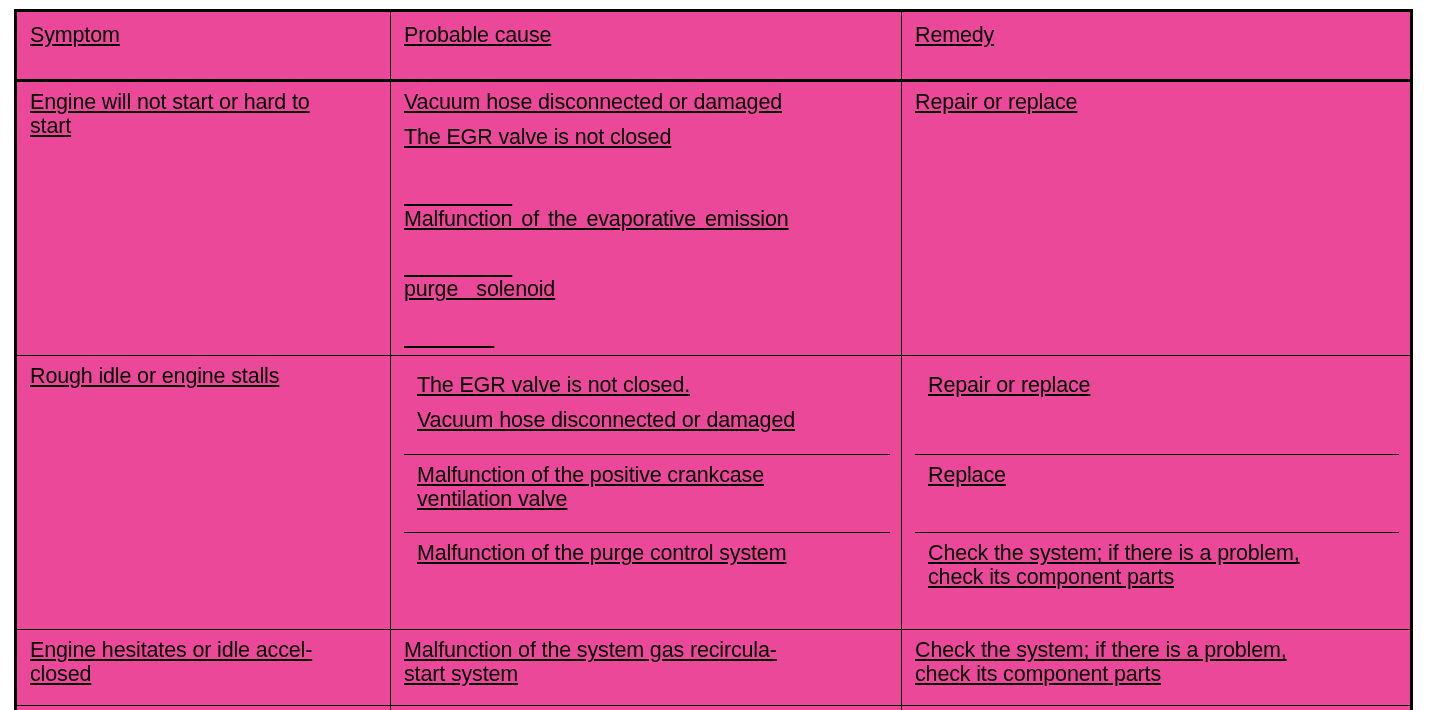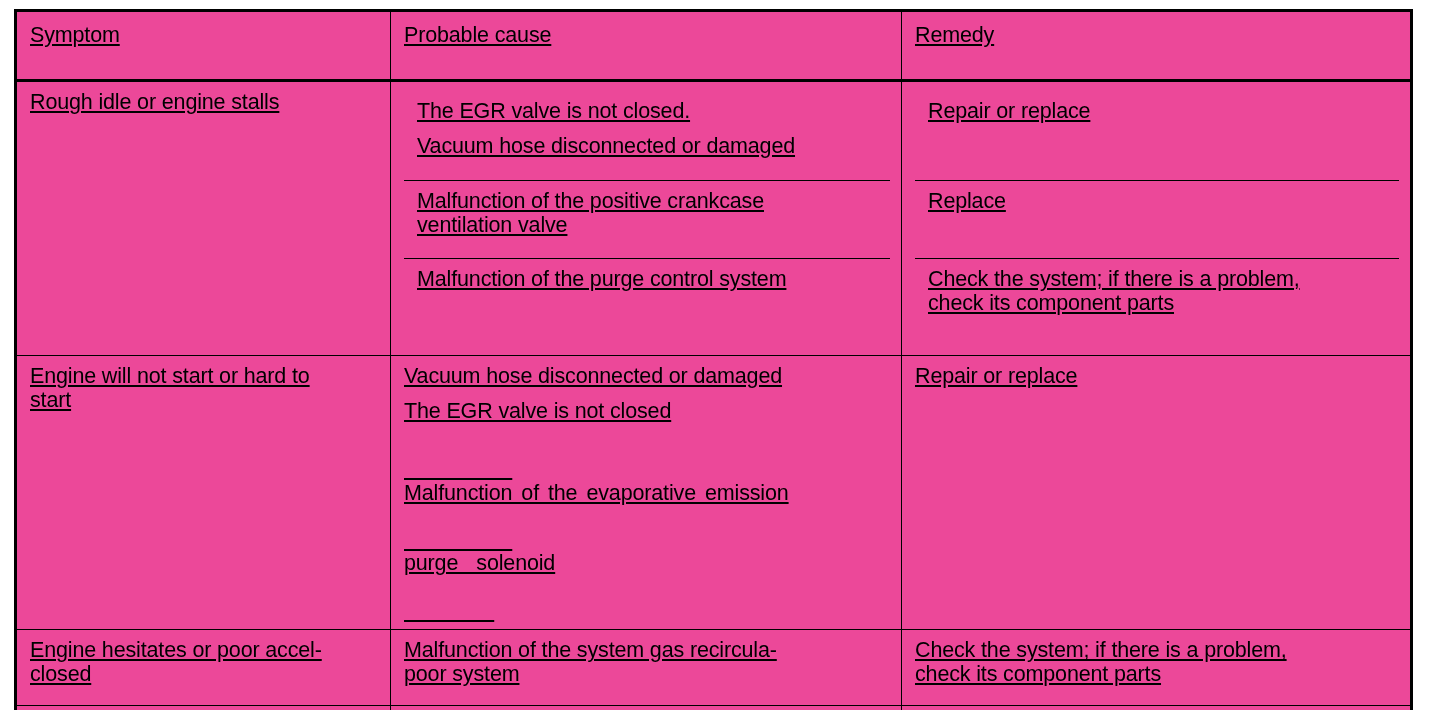--- a/index.html
+++ b/index.html
@@ -120,78 +120,78 @@
       <tr>
         <th>Symptom</th>
         <th>Probable cause</th>
         <th>Remedy</th>
       </tr>
     </thead>
 
     <tbody>
 
       <tr class="group-top">
-        <td style="height:258px;">
-          <span class="line tight">Rough idle or engine stalls</span>
-        </td>
-
-        <td class="subcell">
-          <div class="sub" style="height:72px;">
-            <span class="line">The EGR valve is not closed.</span>
-            <span class="line">Vacuum hose disconnected or damaged</span>
-          </div>
-          <div class="sub" style="height:60px;">
-            <span class="line tight">Malfunction of the positive crankcase</span>
-            <span class="line tight">ventilation valve</span>
-          </div>
-          <div class="sub" style="height:64px;">
-            <span class="line">Malfunction of the purge control system</span>
-          </div>
-        </td>
-
-        <td class="subcell">
-          <div class="sub" style="height:72px;">
-            <span class="line">Repair or replace</span>
-          </div>
-          <div class="sub" style="height:60px;">
-            <span class="line">Replace</span>
-          </div>
-          <div class="sub" style="height:64px;">
-            <span class="line tight">Check the system; if there is a problem,</span>
-            <span class="line tight">check its component parts</span>
-          </div>
-        </td>
-      </tr>
-
-      <tr class="group-top">
         <td style="height:152px;">
           <span class="line tight">Engine will not start or hard to</span>
           <span class="line tight">start</span>
         </td>
         <td>
           <span class="line">Vacuum hose disconnected or damaged</span>
           <span class="line">The EGR valve is not closed</span>
           <span class="line justified">
             <span class="cont">Malfunction of the evaporative emission</span>
             <span class="cont">purge  solenoid</span>
           </span>
         </td>
         <td>
           <span class="line">Repair or replace</span>
         </td>
       </tr>
 
       <tr class="group-top">
+        <td style="height:258px;">
+          <span class="line tight">Rough idle or engine stalls</span>
+        </td>
+
+        <td class="subcell">
+          <div class="sub" style="height:72px;">
+            <span class="line">The EGR valve is not closed.</span>
+            <span class="line">Vacuum hose disconnected or damaged</span>
+          </div>
+          <div class="sub" style="height:60px;">
+            <span class="line tight">Malfunction of the positive crankcase</span>
+            <span class="line tight">ventilation valve</span>
+          </div>
+          <div class="sub" style="height:64px;">
+            <span class="line">Malfunction of the purge control system</span>
+          </div>
+        </td>
+
+        <td class="subcell">
+          <div class="sub" style="height:72px;">
+            <span class="line">Repair or replace</span>
+          </div>
+          <div class="sub" style="height:60px;">
+            <span class="line">Replace</span>
+          </div>
+          <div class="sub" style="height:64px;">
+            <span class="line tight">Check the system; if there is a problem,</span>
+            <span class="line tight">check its component parts</span>
+          </div>
+        </td>
+      </tr>
+
+      <tr class="group-top">
         <td style="height:60px;">
-          <span class="line tight">Engine hesitates or poor accel-</span>
+          <span class="line tight">Engine hesitates or idle accel-</span>
           <span class="line tight">closed</span>
         </td>
         <td>
           <span class="line tight">Malfunction of the system gas recircula-</span>
-          <span class="line tight">poor system</span>
+          <span class="line tight">start system</span>
         </td>
         <td>
           <span class="line tight">Check the system; if there is a problem,</span>
           <span class="line tight">check its component parts</span>
         </td>
       </tr>
 
       <tr class="group-top">
         <td style="height:64px;">
           

